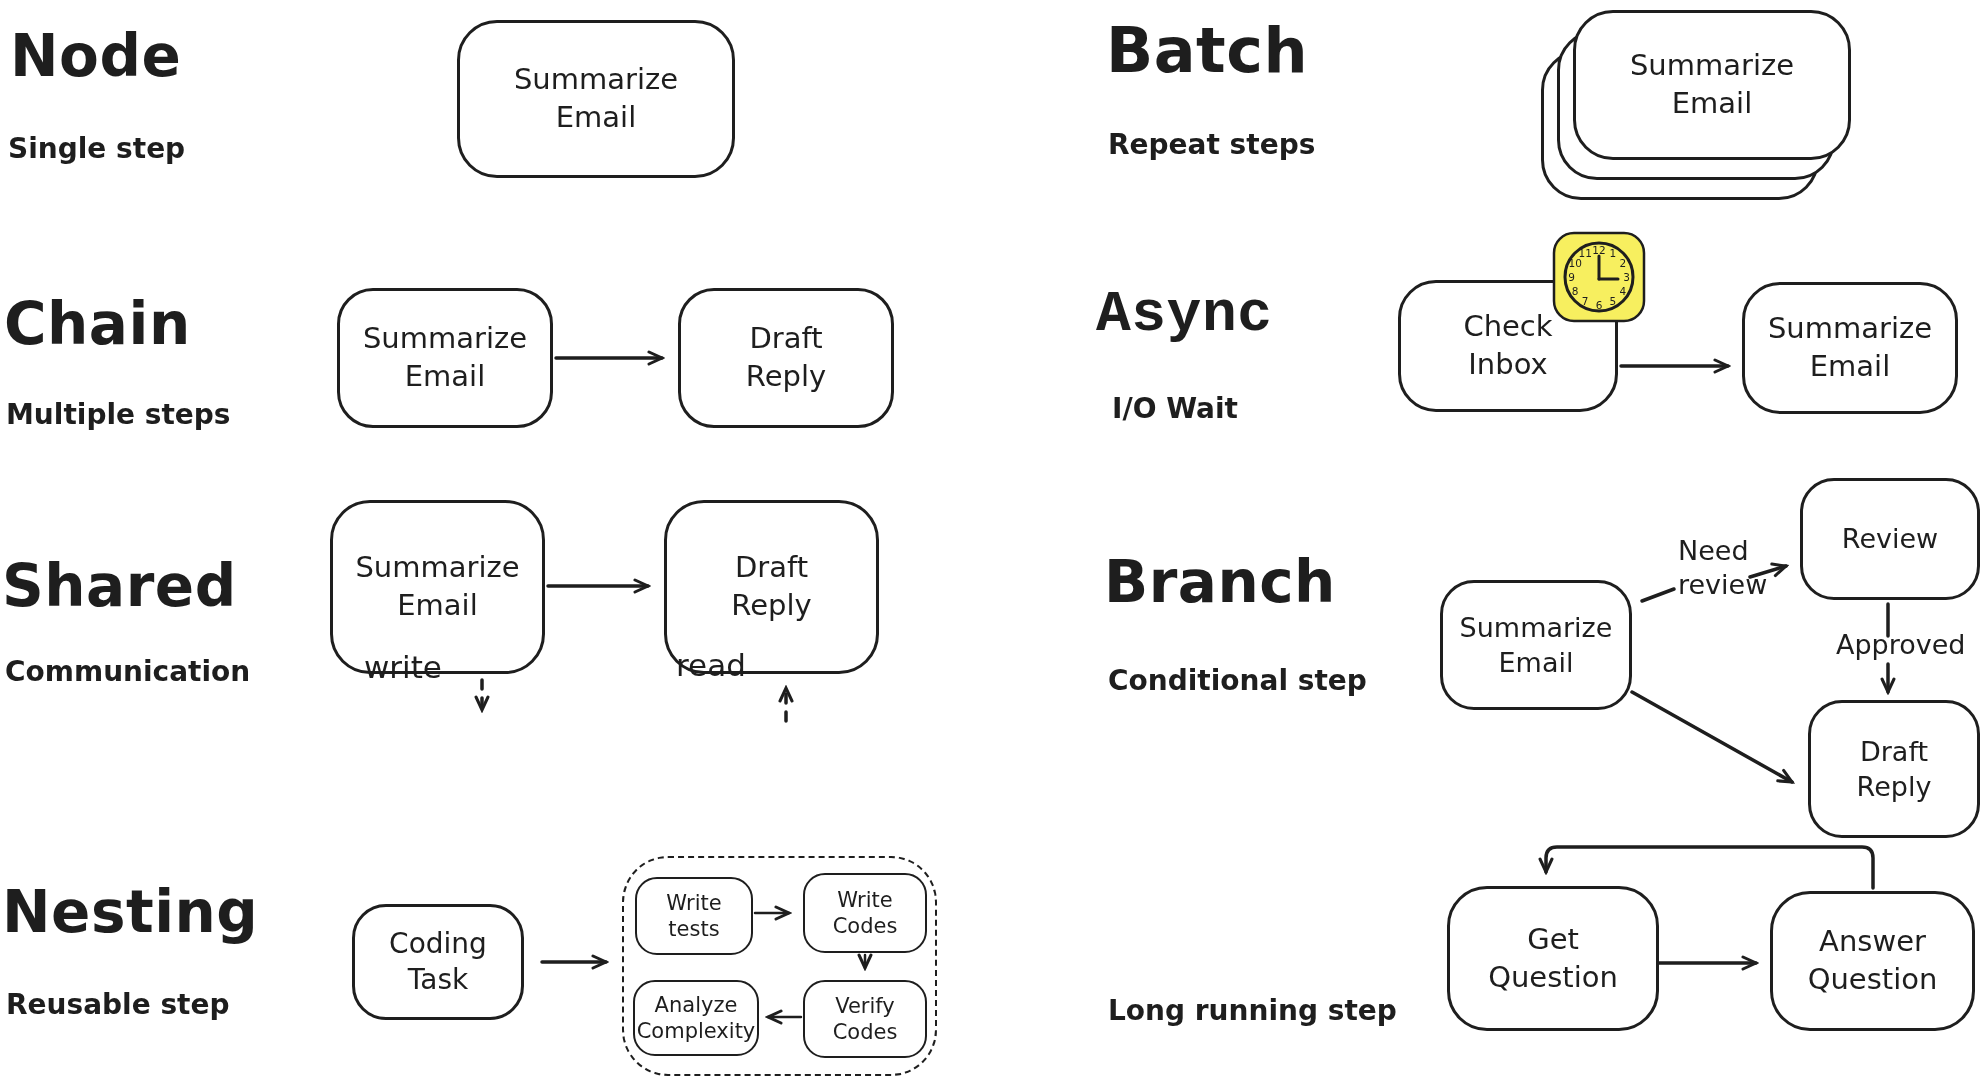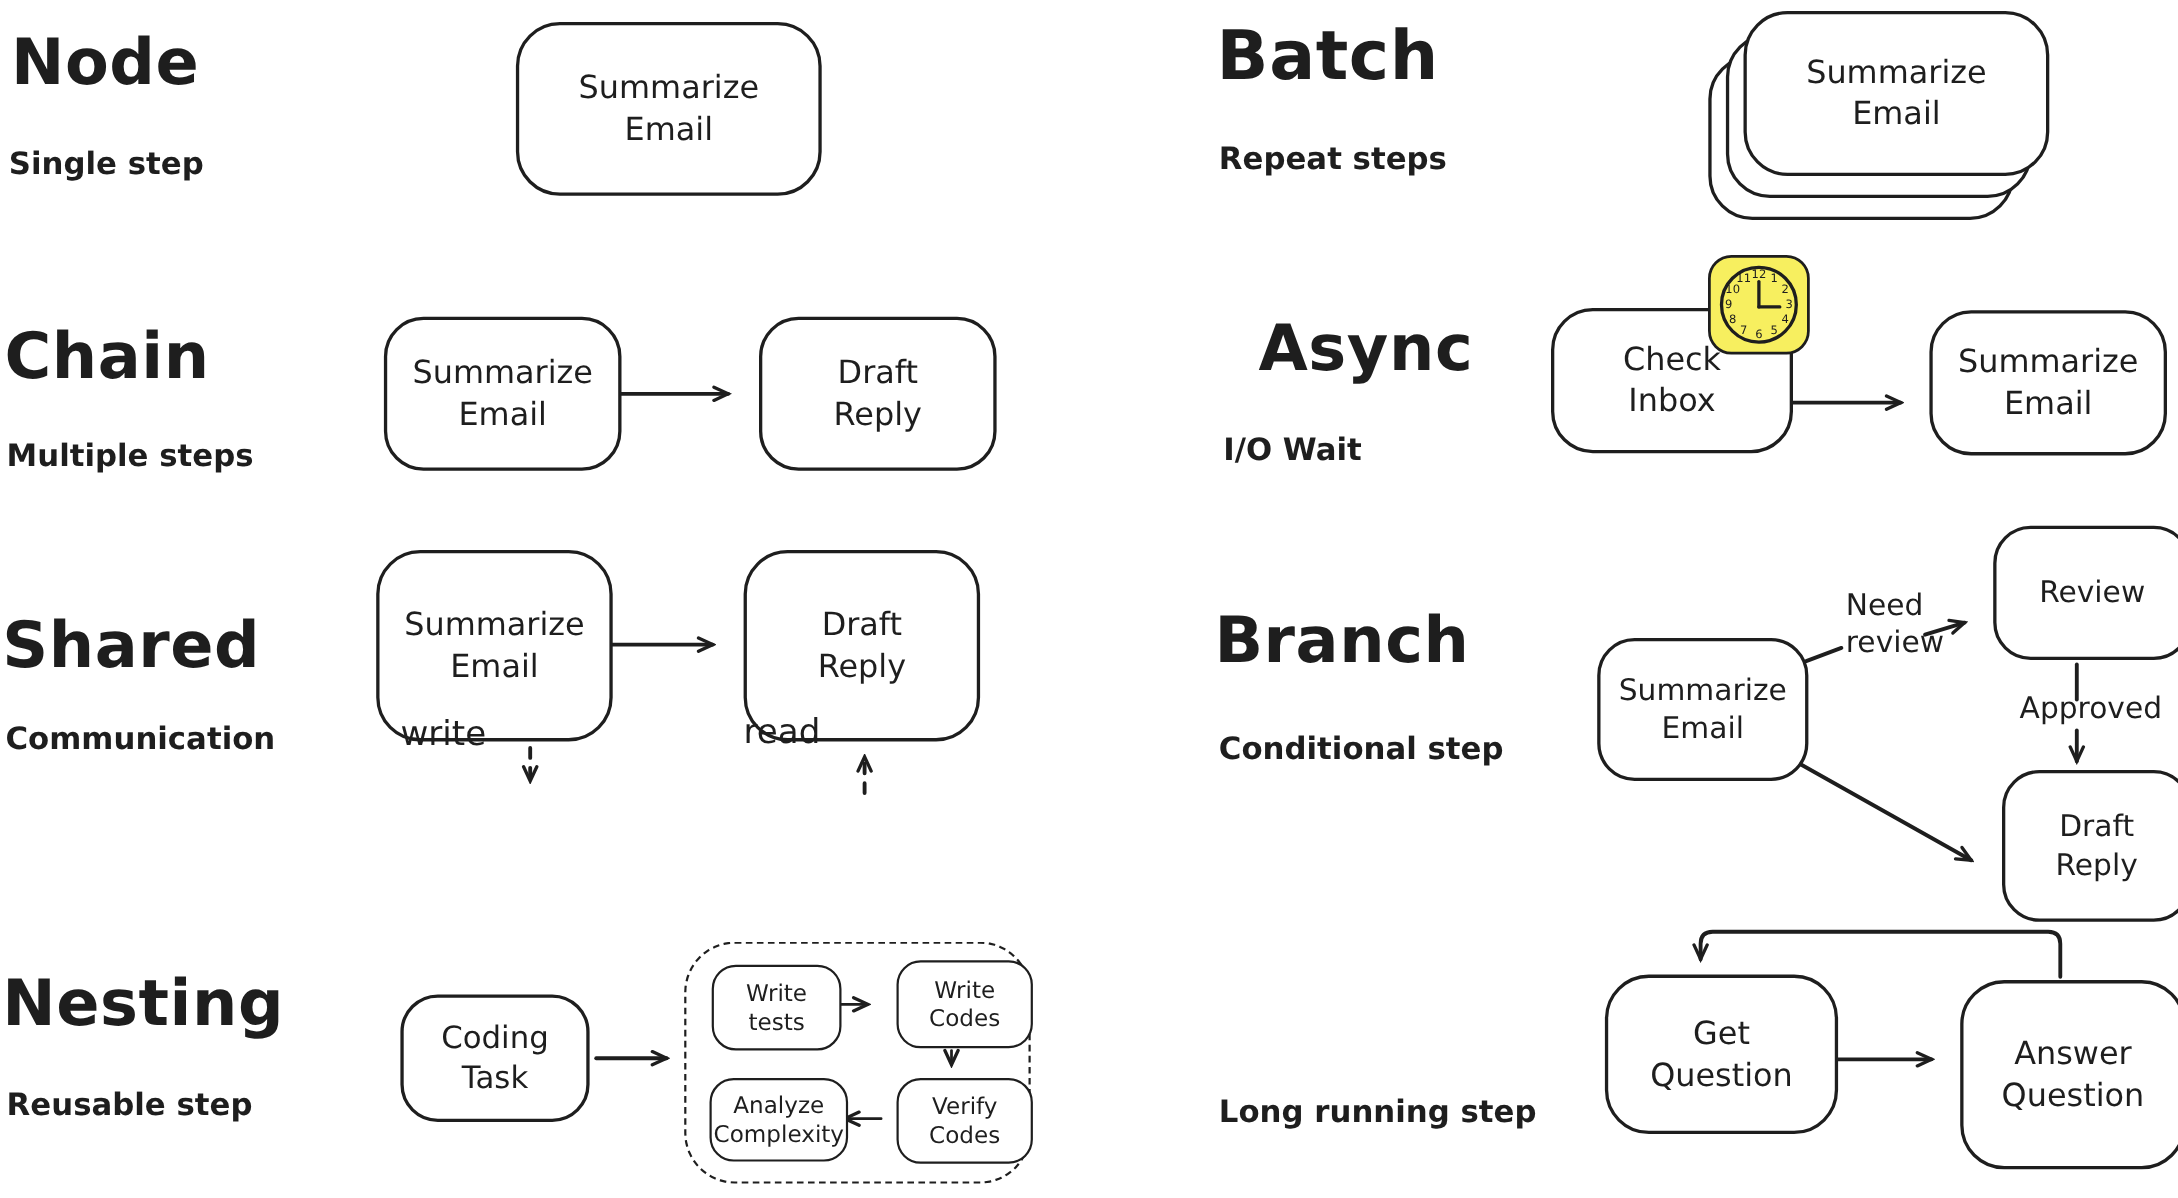--- a/index.html
+++ b/index.html
@@ -13,21 +13,21 @@
     position:absolute; font-size:58px; font-weight:600; color:var(--ink);
     letter-spacing:0.5px; white-space:nowrap;
   }
   .subtitle {
     position:absolute; font-size:28px; font-weight:700; color:var(--ink); white-space:nowrap;
   }
   .box {
     position:absolute; box-sizing:border-box; background:#ffffff;
     border:3px solid var(--ink); border-radius:40px;
     display:flex; align-items:center; justify-content:center;
-    text-align:center; white-space:pre-line; font-size:29px; line-height:1.3; color:var(--ink);margin-left:12px;
+    text-align:center; white-space:pre-line; font-size:29px; line-height:1.3; color:var(--ink);
   }
   .box.small { border-radius:22px; border-width:2.5px; font-size:21px; line-height:1.25; }
   .box.dashed-store { border:3px dashed var(--ink); border-radius:22px; font-size:31px; }
   .dashed-container {
     position:absolute; box-sizing:border-box; border:2.5px dashed var(--ink);
     border-radius:46px; background:transparent;
   }
   .free-label { position:absolute; font-size:31px; color:var(--ink); white-space:pre-line; line-height:1.25; }
   .free-label.sm { font-size:27px; }
   svg.connectors { position:absolute; inset:0; }
@@ -110,21 +110,21 @@
   <div class="layer">
     <div class="title" style="left:1106px; top:14px; font-size:62px;">Batch</div>
     <div class="subtitle" style="left:1108px; top:128px;">Repeat steps</div>
     <div class="box" style="left:1541px; top:50px; width:278px; height:150px;"></div>
     <div class="box" style="left:1557px; top:30px; width:278px; height:150px;"></div>
     <div class="box" style="left:1573px; top:10px; width:278px; height:150px;">Summarize
 Email</div>
   </div>
 
   <div class="layer">
-    <div class="title" style="left:1144px; top:282px;">Async</div>
+    <div class="title" style="left:1096px; top:282px;font-family:Liberation Mono, monospace;">Async</div>
     <div class="subtitle" style="left:1112px; top:392px;">I/O Wait</div>
     <div class="box" style="left:1398px; top:280px; width:220px; height:132px; border-radius:38px;">Check
 Inbox</div>
     <div class="box" style="left:1742px; top:282px; width:216px; height:132px; border-radius:38px;">Summarize
 Email</div>
     <svg class="clock" width="94" height="92" viewBox="0 0 94 92">
       <rect x="2" y="2" width="90" height="88" rx="20" fill="#f7ef5f" stroke="#1e1e1e" stroke-width="2.5"></rect>
       <circle cx="47" cy="46" r="34" fill="none" stroke="#1e1e1e" stroke-width="3"></circle>
       <g fill="#1e1e1e" font-size="10.5" text-anchor="middle" dominant-baseline="central" font-family="DejaVu Sans, sans-serif">
         <text x="60.8" y="22.2">1</text>
@@ -157,17 +157,17 @@
     <div class="box" style="left:1800px; top:478px; width:180px; height:122px; border-radius:34px; font-size:27px;">Review</div>
     <div class="free-label sm" style="left:1836px; top:628px;">Approved</div>
     <div class="box" style="left:1808px; top:700px; width:172px; height:138px; border-radius:34px; font-size:27px;">Draft
 Reply</div>
   </div>
 
   <div class="layer">
     <div class="subtitle" style="left:1108px; top:994px;">Long running step</div>
     <div class="box" style="left:1447px; top:886px; width:212px; height:145px;">Get
 Question</div>
-    <div class="box" style="left:1770px; top:891px; width:205px; height:172px;">Answer
+    <div class="box" style="left:1770px; top:891px; width:205px; height:140px;">Answer
 Question</div>
   </div>
 
 </div>
 
 </body></html>

